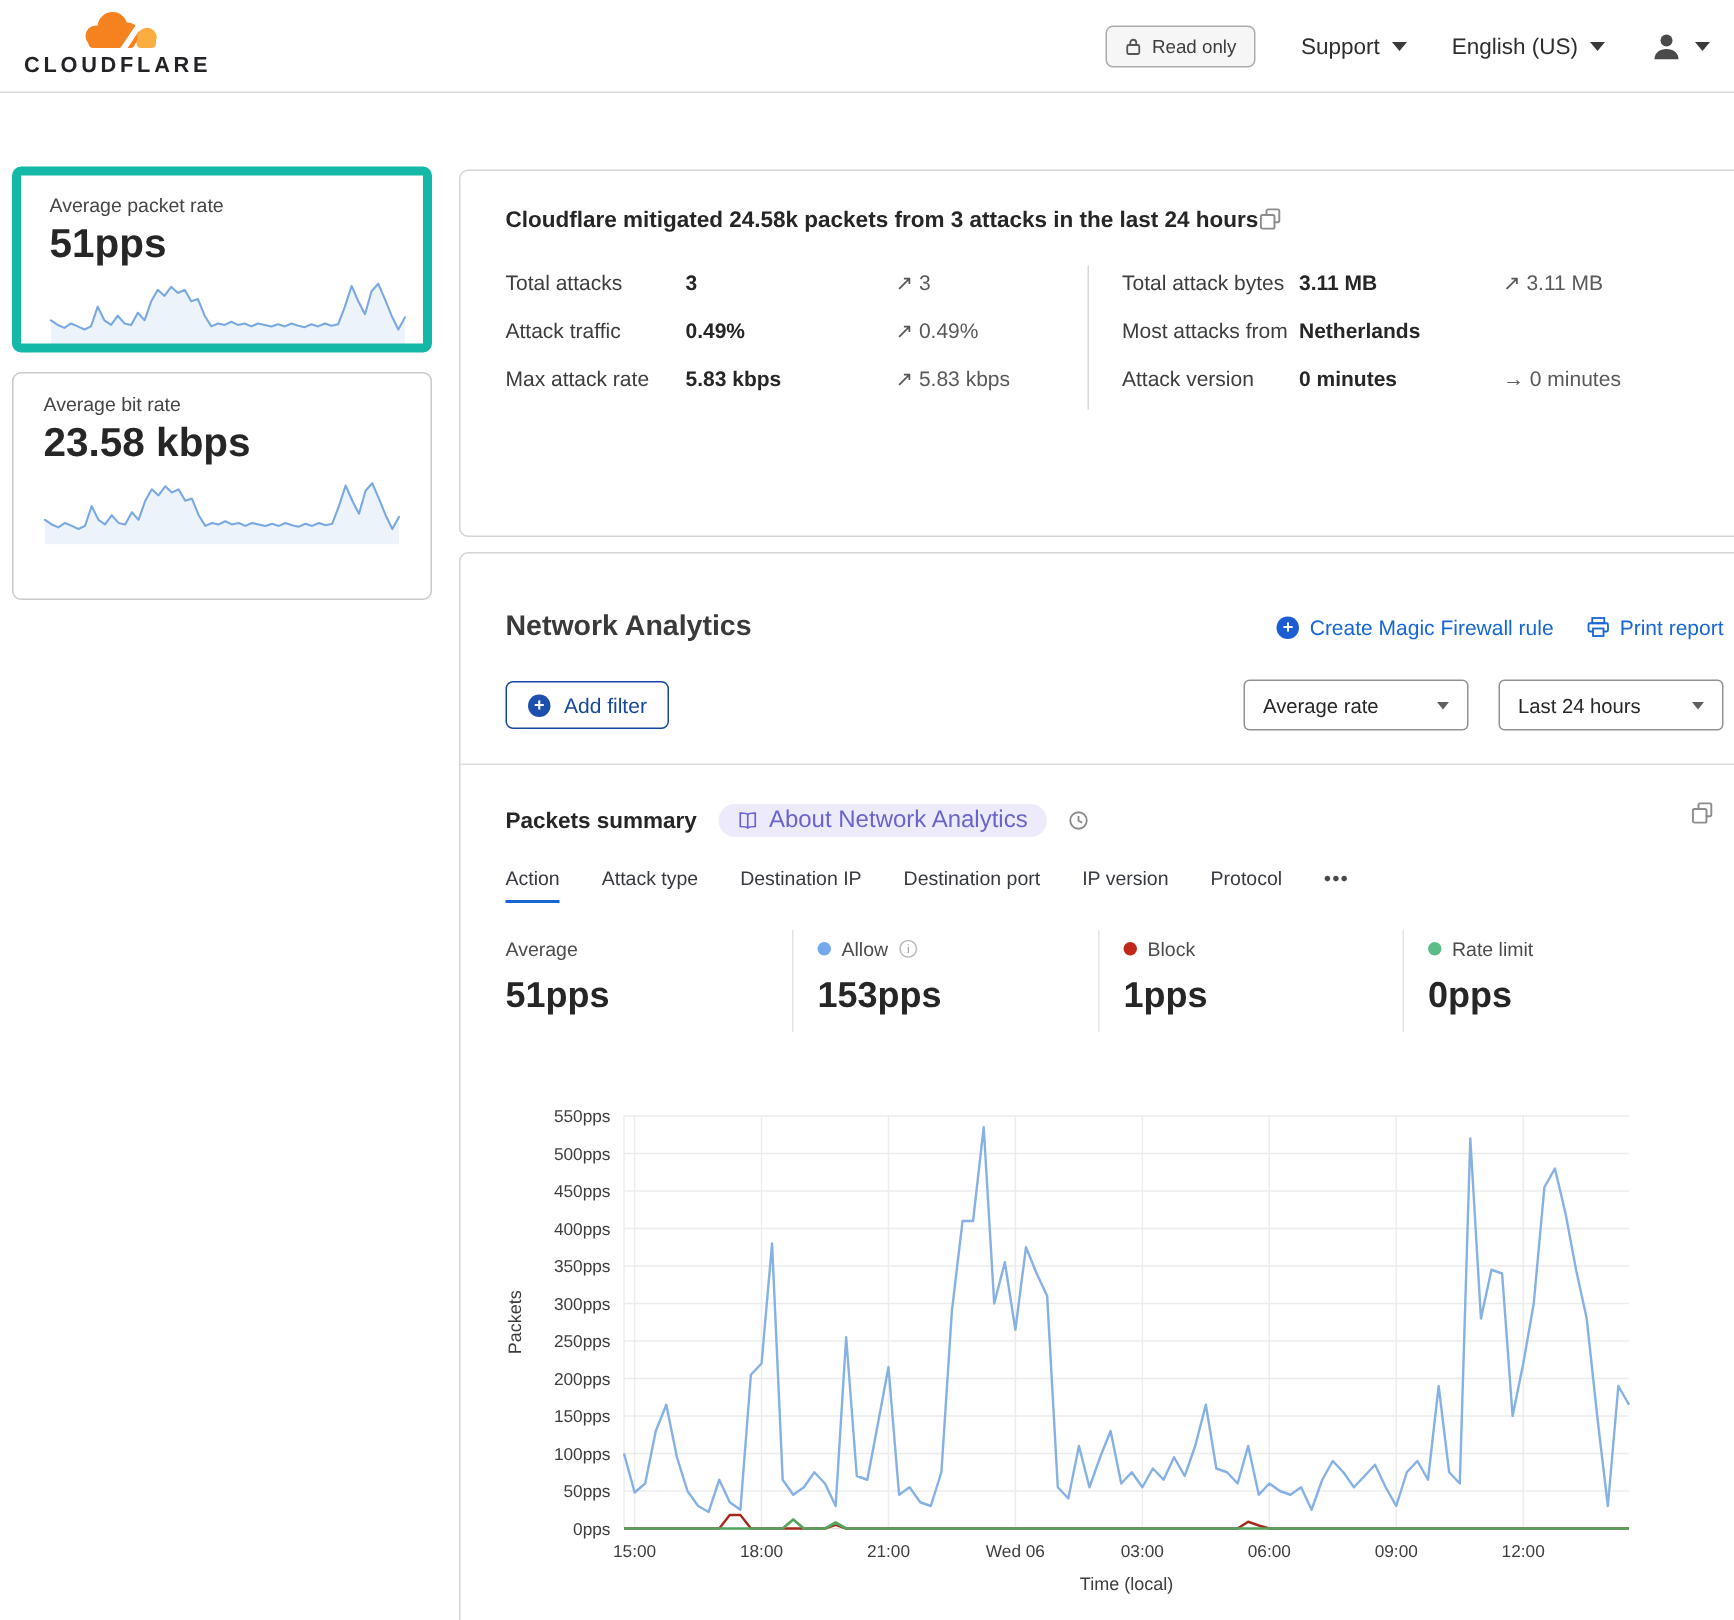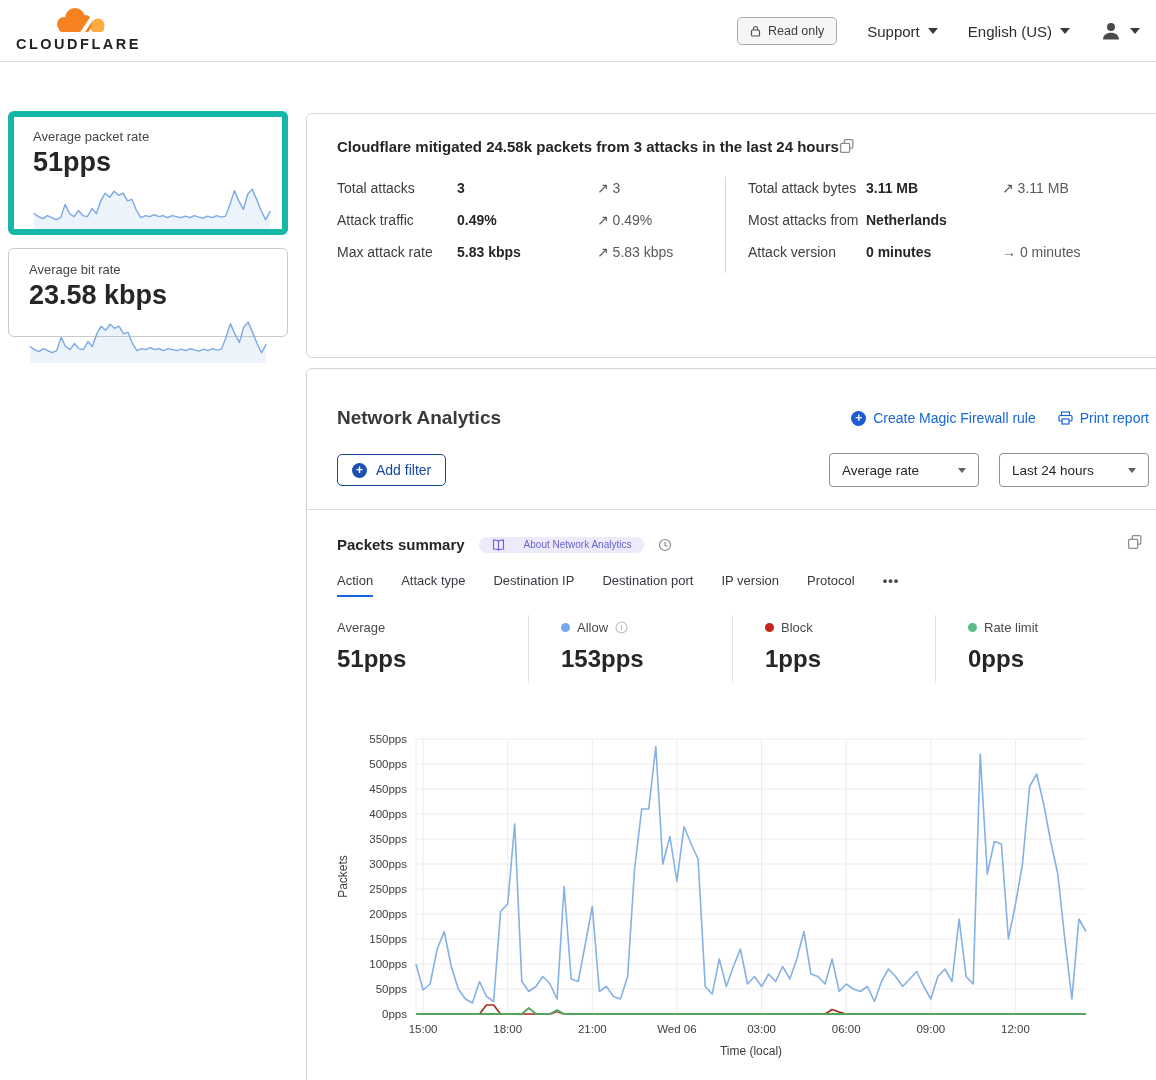--- a/index.html
+++ b/index.html
@@ -17,21 +17,21 @@
     border:1px solid #ababab; border-radius:5px; padding:6px 12px; font-size:12.5px; color:#3d3d3d; }
   .nav-item { font-size:15px; color:#2e2e2e; display:inline-flex; align-items:center; gap:8px; cursor:pointer; }
   .caret { width:0; height:0; border-left:5px solid transparent; border-right:5px solid transparent;
     border-top:6px solid #3a3a3a; display:inline-block; }
 
   
   .mini-card { position:absolute; left:8px; width:280px; background:#fff; border:1px solid #c9c9c9;
     border-radius:6px; padding:13px 20px 10px; cursor:pointer; }
   .mini-card.selected { border:6px solid #14b8a6; padding:12px 19px 22px; }
   .card-packet { top:111px; height:124px; }
-  .card-bit { top:248px; height:89px; }
+  .card-bit { top:248px; height:152px; }
   .mini-label { font-size:13px; color:#454545; }
   .mini-value { font-size:27px; font-weight:600; color:#262626; margin-top:2px; line-height:32px; }
   .spark { display:block; margin-top:5px; }
 
   
   .panel { position:absolute; left:306px; width:874px; background:#fff;
     border:1px solid #d4d4d4; border-radius:6px; }
   .panel-a { top:113px; height:245px; padding:24px 30px; }
   .panel-b { top:368px; height:760px; }
 
@@ -65,31 +65,31 @@
   .select { width:150px; height:34px; border:1px solid #919191; border-radius:4px; display:flex;
     align-items:center; justify-content:space-between; padding:1px 12px; font-size:13.5px;
     color:#262626; cursor:pointer; background:#fff; }
   .select .caret { border-top-color:#5f5f5f; border-left-width:4.5px; border-right-width:4.5px; border-top-width:5.5px; }
   .hdiv { height:1px; background:#dcdcdc; }
 
   
   .sec2 { padding:26px 30px 0; position:relative; }
   .sec2-head { display:flex; align-items:center; gap:14px; }
   .sec2-title { font-size:15px; font-weight:700; color:#262626; }
-  .badge { display:inline-flex; align-items:center; gap:19px; background:#edebfb; color:#6a64c8;
-    font-size:10px; padding:2px 13px; border-radius:13px; cursor:pointer; }
+  .badge { display:inline-flex; align-items:center; gap:8px; background:#edebfb; color:#6a64c8;
+    font-size:16px; padding:2px 13px; border-radius:13px; cursor:pointer; }
   .copy2 { position:absolute; right:36px; top:24px; }
   .tabs { display:flex; gap:28px; margin-top:20px; font-size:13px; color:#36393f; align-items:flex-end; }
   .tab { padding-bottom:7px; cursor:pointer; border-bottom:2px solid transparent; }
   .tab.active { border-bottom:2px solid #1666d8; }
   .tab-more { letter-spacing:1px; color:#4a4a4a; font-weight:700; }
 
   .pstats { display:grid; grid-template-columns:191px 204px 203px 1fr; margin-top:18px; }
   .pcell { padding:3px 0 10px; }
-  .pcell + .pcell { border-left:1px solid #e3e3e3; padding-left:32px; }
+  .pcell + .pcell { border-left:1px solid #e3e3e3; padding-left:16px; }
   .pcell-top { display:flex; align-items:center; gap:7px; font-size:13px; color:#4b4b4b; height:18px; }
   .dot { width:9px; height:9px; border-radius:50%; display:inline-block; }
   .pcell-val { font-size:24px; font-weight:600; color:#262626; margin-top:9px; }
 
   .chart-wrap { margin-top:50px; margin-left:-6px; }
 </style>
 </head>
 <body>
 
 <div class="header">

